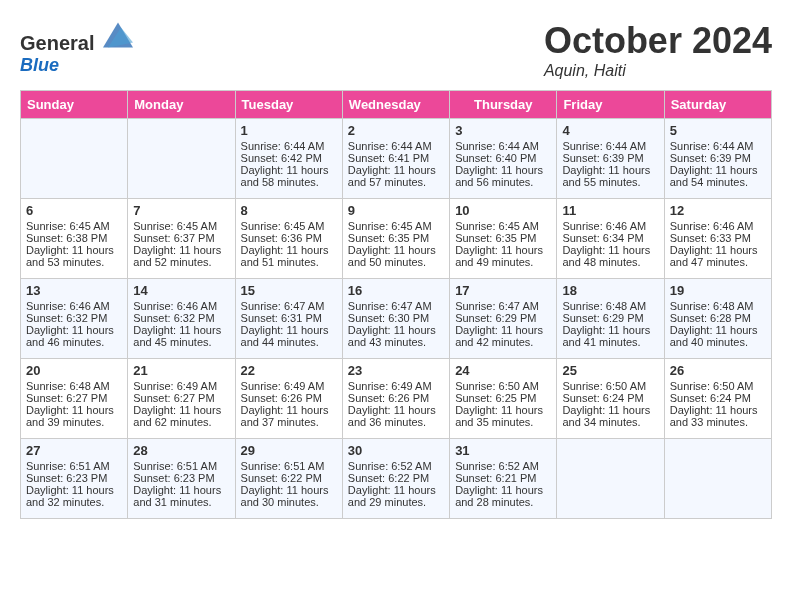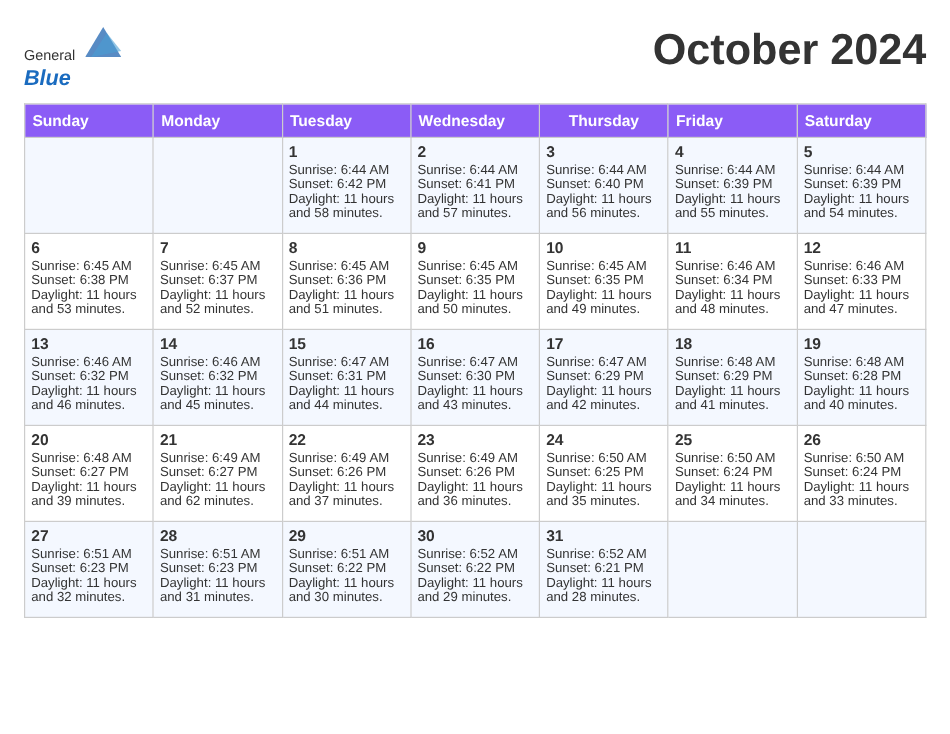--- a/index.html
+++ b/index.html
@@ -14,22 +14,22 @@
       display: flex;
       justify-content: space-between;
       align-items: flex-start;
       margin-bottom: 10px;
     }
     .logo {
       display: flex;
       align-items: center;
     }
     .logo-text-general {
-      font-size: 12px;
-      font-weight: normal;
+      font-size: 20px;
+      font-weight: bold;
       color: #333;
     }
     .logo-text-blue {
       font-size: 18px;
       font-weight: bold;
       color: #1a6bbf;
       font-style: italic;
     }
     .logo-icon {
       width: 30px;
@@ -48,21 +48,21 @@
       font-size: 16px;
       color: #333;
       font-style: italic;
     }
     table {
       width: 100%;
       border-collapse: collapse;
       table-layout: fixed;
     }
     th {
-      background-color: #8b5cf6;
+      background-color: #ec4899;
       color: white;
       text-align: left;
       padding: 6px 6px;
       font-size: 13px;
       font-weight: bold;
       border: 1px solid #ccc;
     }
     td {
       border: 1px solid #ccc;
       vertical-align: top;
@@ -104,20 +104,21 @@
       <svg class="logo-icon" viewBox="0 0 30 25" xmlns="http://www.w3.org/2000/svg">
         <polygon points="0,25 15,0 30,25" fill="#2e6eb5" opacity="0.8"></polygon>
         <polygon points="5,25 18,5 30,20" fill="#4a9fd4" opacity="0.6"></polygon>
       </svg>
       <br>
       <span class="logo-text-blue">Blue</span>
     </div>
   </div>
   <div class="title-section">
     <div class="month-title">October 2024</div>
+    <div class="location">Aquin, Haiti</div>
   </div>
 </div>
 
 <table>
   <thead>
     <tr id="weekday-header">
         <th>Sunday</th>
         <th>Monday</th>
         <th>Tuesday</th>
         <th>Wednesday</th>

